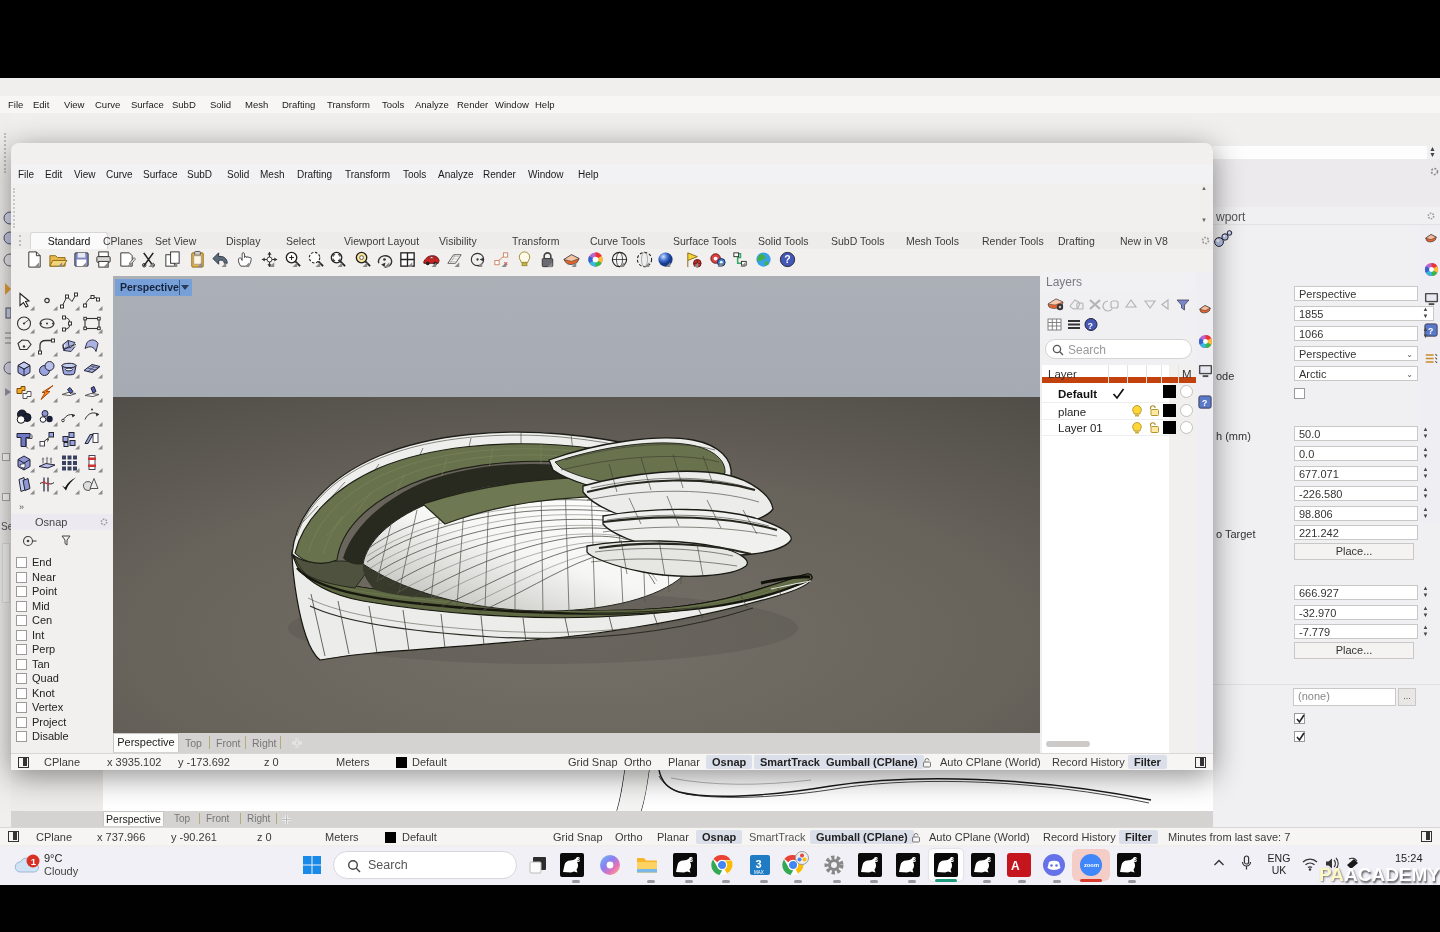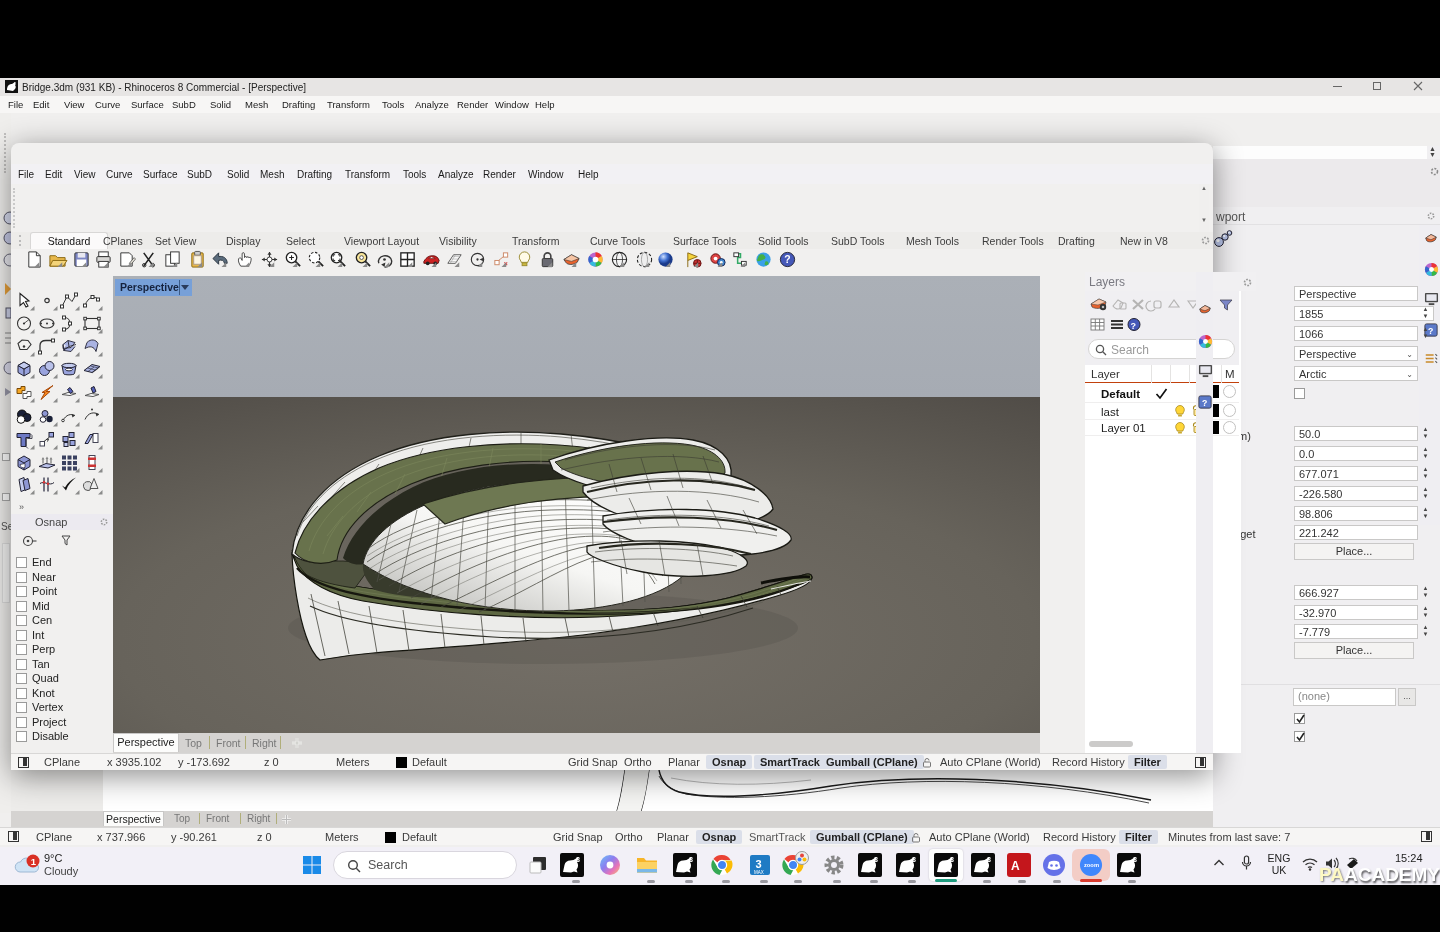--- a/index.html
+++ b/index.html
@@ -18,21 +18,21 @@
 .spin{position:absolute;width:13px;font-size:6px;color:#444;text-align:center;line-height:7px}
 
 #fgwin{position:absolute;left:11px;top:143px;width:1202px;height:627px;background:#f1f0ef;border-radius:8px 8px 0 0;box-shadow:0 6px 30px rgba(0,0,0,.45)}
 #fgtitle{position:absolute;left:0;top:0;width:1202px;height:21px;background:#e9e8ec;border-radius:8px 8px 0 0}
 #fgmenu{position:absolute;left:0;top:21px;width:1202px;height:20px;background:#f2f1f4}
 #fgcmd{position:absolute;left:9px;top:41px;width:1178px;height:48px;background:#fdfdfd;border:1px solid #e3e3e3}
 #fgtabs{position:absolute;left:0;top:89px;width:1202px;height:17px;background:#edecea}
 #fgicons{position:absolute;left:0;top:106px;width:1202px;height:23px;background:#f1f0ef}
 #fgside{position:absolute;left:0;top:129px;width:102px;height:481px;background:#f1f0ef}
 #vp{position:absolute;left:102px;top:133px;width:927px;height:457px;background:#a9aeb5}
-#laypanel{position:absolute;left:1074px;top:129px;width:156px;height:481px;background:#fff}
+#laypanel{position:absolute;left:1031px;top:129px;width:127px;height:481px;background:#fff}
 #laystrip{position:absolute;left:1185px;top:129px;width:17px;height:481px;background:#efeef2}
 #vptabs{position:absolute;left:102px;top:590px;width:927px;height:20px;background:#d5d3d1}
 #fgstatus{position:absolute;left:0;top:610px;width:1202px;height:17px;background:#f6f5f4;border-top:1px solid #d8d7d6}
 .pill{display:inline-block;background:#dbdfe9;border-radius:2px;font-weight:bold;padding:1px 6px;color:#222}
 
 #bgviewstrip{position:absolute;left:11px;top:692px;width:1202px;height:41px;background:#fff}
 #bgtabs{position:absolute;left:11px;top:733px;width:1202px;height:16px;background:#d5d3d1}
 #bgstatus{position:absolute;left:0;top:749px;width:1440px;height:18px;background:#f6f5f4;border-top:1px solid #d8d7d6}
 
 #taskbar{position:absolute;left:0;top:847px;width:1440px;height:38px;background:#f2f0f7}
@@ -40,33 +40,20 @@
 .tbico{position:absolute;top:6px;width:24px;height:24px}
 .rundash{position:absolute;top:33px;width:8px;height:3px;border-radius:2px;background:#9a99a0}
 
 .cb{position:absolute;width:11px;height:11px;background:#fff;border:1px solid #9a9a9a}
 .osrow{position:absolute;left:21px;font-size:11px;color:#222}
 </style>
 </head>
 <body>
 <div id="screen">
   <div id="bgwin">
-    <div id="bgtitle">
-      <svg class="abs" style="left:5px;top:2px" width="13" height="13" viewBox="0 0 13 13">
-          <rect width="13" height="13" fill="#111"></rect>
-          <path d="M2 10 C2 6 4 4 7 4 L10 2 L10 5 C11 6 11 8 10 9 L8 11 Z" fill="#fff"></path>
-          <text x="9" y="5" font-size="4" fill="#fff">8</text>
-        </svg>
-      <div class="abs" style="left:22px;top:3.5px;font-size:10px;color:#222">Bridge.3dm (931 KB) - Rhinoceros 8 Commercial - [Perspective]</div>
-      <div class="abs" style="left:1333px;top:8px;width:9px;height:1px;background:#666"></div>
-      <div class="abs" style="left:1373px;top:4px;width:8px;height:8px;border:1px solid #666"></div>
-      <svg class="abs" style="left:1413px;top:3px" width="10" height="10">
-          <path d="M1 1 L9 9 M9 1 L1 9" stroke="#666" stroke-width="1.1"></path>
-        </svg>
-    </div>
     <div id="bgmenu">
         <span class="abs" style="left:8px;top:3px;font-size:9.5px;color:#1a1a1a">File</span>
         <span class="abs" style="left:33px;top:3px;font-size:9.5px;color:#1a1a1a">Edit</span>
         <span class="abs" style="left:64px;top:3px;font-size:9.5px;color:#1a1a1a">View</span>
         <span class="abs" style="left:95px;top:3px;font-size:9.5px;color:#1a1a1a">Curve</span>
         <span class="abs" style="left:131px;top:3px;font-size:9.5px;color:#1a1a1a">Surface</span>
         <span class="abs" style="left:172px;top:3px;font-size:9.5px;color:#1a1a1a">SubD</span>
         <span class="abs" style="left:210px;top:3px;font-size:9.5px;color:#1a1a1a">Solid</span>
         <span class="abs" style="left:245px;top:3px;font-size:9.5px;color:#1a1a1a">Mesh</span>
         <span class="abs" style="left:282px;top:3px;font-size:9.5px;color:#1a1a1a">Drafting</span>
@@ -922,37 +909,37 @@
             <text x="43.5" y="10.5" font-size="9" fill="#fff" font-weight="bold">?</text>
         </g>
       </svg>
       <div class="abs" style="left:3px;top:67px;width:147px;height:20px;background:#fff;border:1px solid #d5d4d3;border-radius:10px">
         <svg class="abs" style="left:6px;top:4px" width="12" height="12" viewBox="0 0 12 12">
             <circle cx="5" cy="5" r="3.6" fill="none" stroke="#555" stroke-width="1.3"></circle>
             <path d="M7.8 7.8 L11 11" stroke="#555" stroke-width="1.3"></path>
           </svg>
         <div class="abs" style="left:22px;top:3px;font-size:12px;color:#9a9a9a">Search</div>
       </div>
-      <div class="abs" style="left:0;top:93px;width:154px;height:18px;border-bottom:1px solid #c2410c">
+      <div class="abs" style="left:0;top:93px;width:154px;height:18px;border-bottom:6px solid #c2410c">
         <span class="abs" style="left:6px;top:3px;font-size:11.5px;color:#333">Layer</span>
         <span class="abs" style="left:140px;top:3px;font-size:11.5px;color:#333">M</span>
         <span class="abs" style="left:66px;top:0;width:1px;height:18px;background:#e4e3e2"></span>
         <span class="abs" style="left:85px;top:0;width:1px;height:18px;background:#e4e3e2"></span>
         <span class="abs" style="left:104px;top:0;width:1px;height:18px;background:#e4e3e2"></span>
         <span class="abs" style="left:119px;top:0;width:1px;height:18px;background:#e4e3e2"></span>
         <span class="abs" style="left:136px;top:0;width:1px;height:18px;background:#e4e3e2"></span>
       </div>
       <div class="abs" style="left:16px;top:116px;font-size:11.5px;font-weight:bold;color:#111">Default</div>
       <svg class="abs" style="left:70px;top:115px" width="13" height="13">
           <path d="M1.5 7 l3.5 4 L11.5 2" stroke="#111" stroke-width="1.7" fill="none"></path>
         </svg>
       <div class="abs" style="left:121px;top:113px;width:13px;height:13px;background:#000"></div>
       <div class="abs" style="left:138px;top:113px;width:13px;height:13px;border-radius:50%;border:1px solid #c2c1c0;background:#fff"></div>
       <div class="abs" style="left:0;top:130px;width:154px;height:1px;background:#efeeee"></div>
-      <div class="abs" style="left:16px;top:134px;font-size:11.5px;color:#222">last</div>
+      <div class="abs" style="left:16px;top:134px;font-size:11.5px;color:#222">plane</div>
       <div class="abs" style="left:121px;top:132px;width:13px;height:13px;background:#000"></div>
       <div class="abs" style="left:138px;top:132px;width:13px;height:13px;border-radius:50%;border:1px solid #c2c1c0;background:#fff"></div>
       <div class="abs" style="left:0;top:147px;width:154px;height:1px;background:#efeeee"></div>
       <div class="abs" style="left:16px;top:150px;font-size:11.5px;color:#222">Layer 01</div>
       <div class="abs" style="left:121px;top:149px;width:13px;height:13px;background:#000"></div>
       <div class="abs" style="left:138px;top:149px;width:13px;height:13px;border-radius:50%;border:1px solid #c2c1c0;background:#fff"></div>
       <div class="abs" style="left:0;top:163px;width:154px;height:1px;background:#efeeee"></div>
       <svg class="abs" style="left:88px;top:132px" width="30" height="31" viewBox="0 0 30 31">
         <g id="bulbs">
             <path d="M7 1.5 a4.3 4.3 0 0 1 4.3 4.3 c0 2 -1.4 2.8 -1.4 4.2 h-5.8 c0 -1.4 -1.4 -2.2 -1.4 -4.2 A4.3 4.3 0 0 1 7 1.5 z" fill="#ffd637" stroke="#a98a1f" stroke-width=".8"></path>

